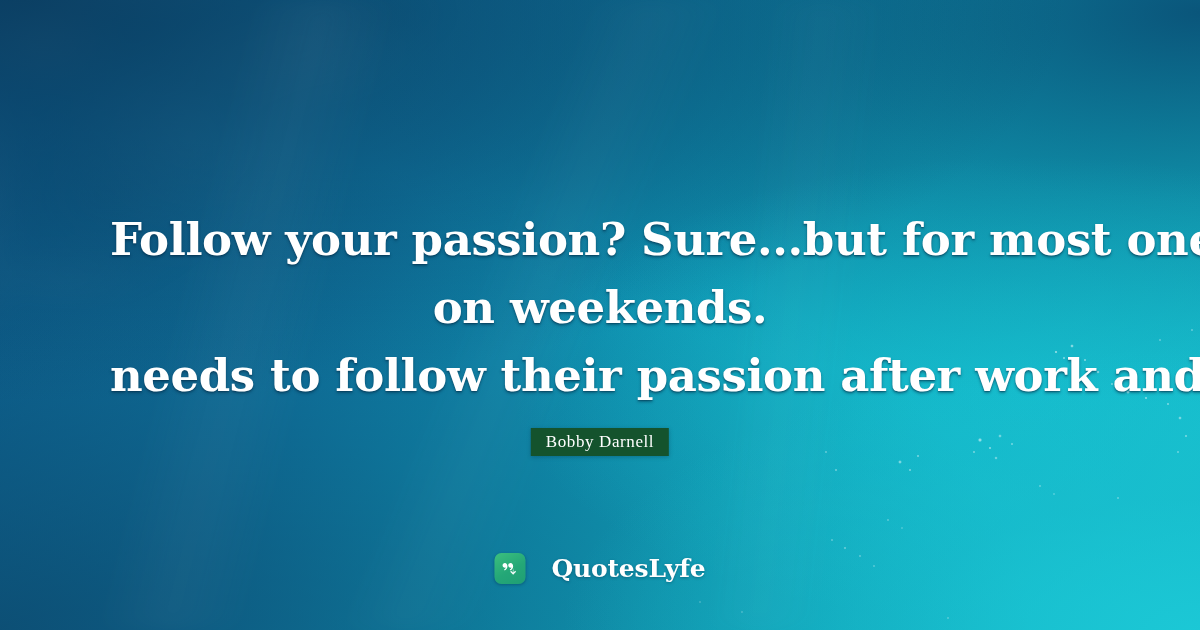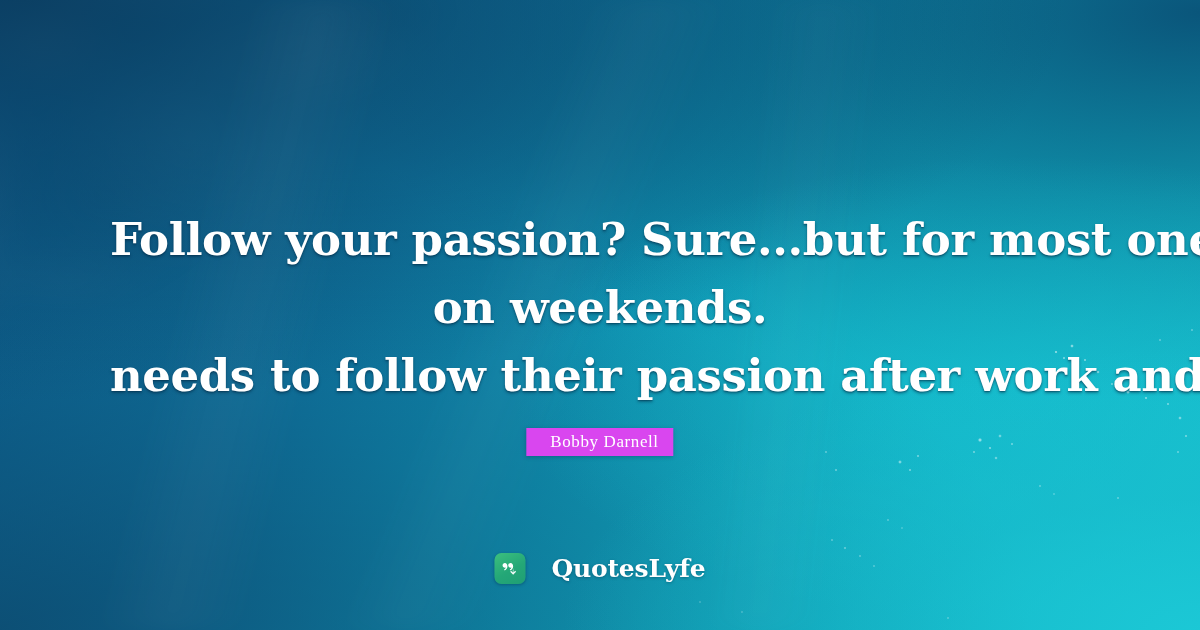--- a/index.html
+++ b/index.html
@@ -154,27 +154,27 @@
       0 2px 3px rgba(4,40,66,0.45),
       0 1px 1px rgba(4,40,66,0.35);
     white-space: nowrap;
   }
 
   .author-badge {
     position: absolute;
     top: 428px;
     left: 50%;
     transform: translateX(-50%);
-    background: #d946ef;
+    background: #14532d;
     color: #ffffff;
     font-family: "Liberation Serif", "DejaVu Serif", serif;
     font-size: 17px;
     font-weight: 400;
     letter-spacing: 0.6px;
-    padding: 4px 15px 5px 24px;
+    padding: 4px 15px 5px 15px;
     line-height: 19px;
     white-space: nowrap;
     box-shadow: 0 1px 4px rgba(4,40,66,0.30);
   }
 
   .brand {
     position: absolute;
     top: 553px;
     left: 50%;
     transform: translateX(-50%);

